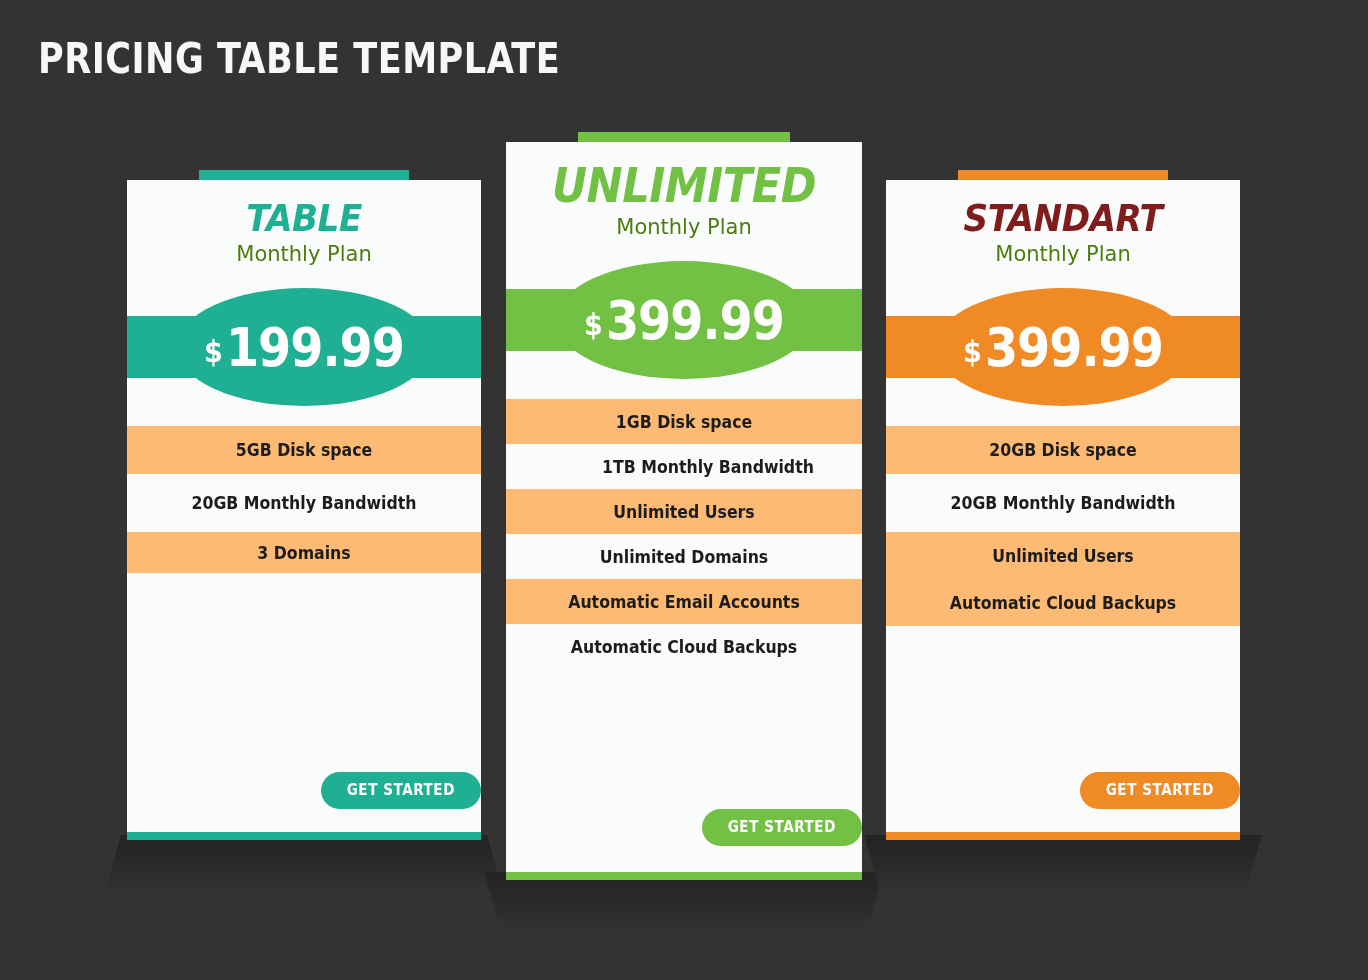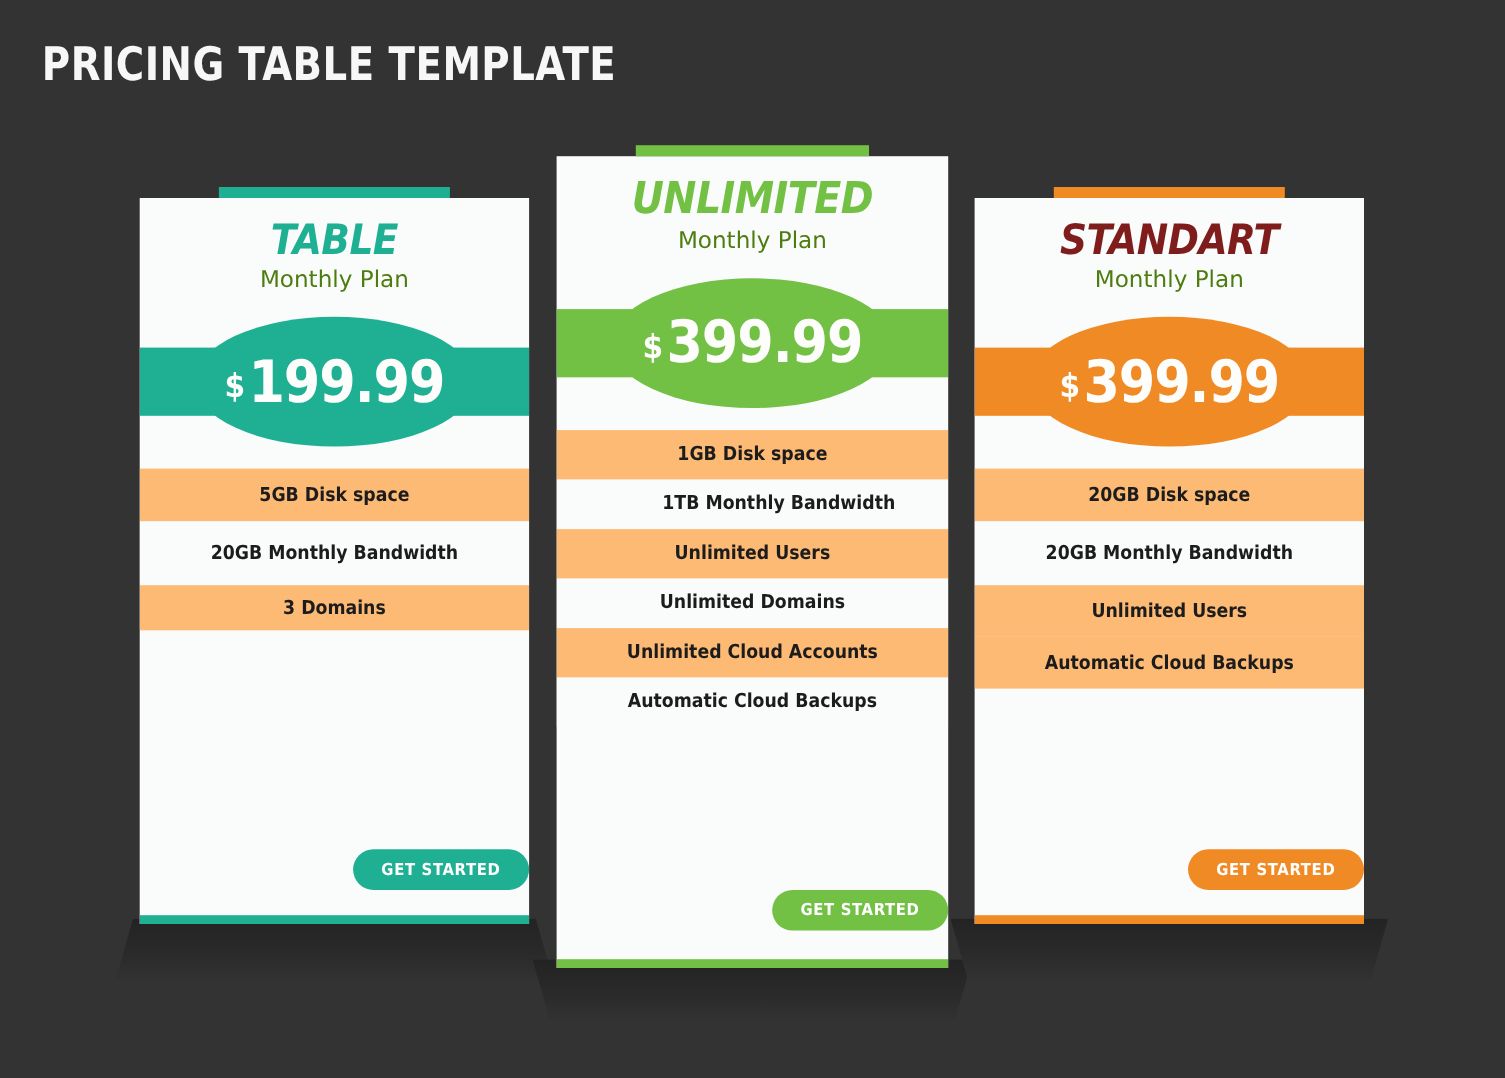--- a/index.html
+++ b/index.html
@@ -174,37 +174,37 @@
       </div>
       <div class="bottom-bar" style="background:#1fb093;"></div>
     </div>
   </div>
 
   <div class="card-wrap" style="left:506px; top:132px; width:356px; height:780px;">
     <div class="card-shadow inv" style="top:740px;"></div>
     <div class="top-accent" style="left:72px; width:212px; top:0px; background:#72c044;"></div>
     <div class="card" style="left:0; top:10px; width:356px; height:738px;">
       <div class="card-head">
-        <div class="plan-name" style="color:#72c044; font-size:40px;">UNLIMITED</div>
+        <div class="plan-name" style="color:#72c044; font-size:48px;">UNLIMITED</div>
         <div class="plan-sub">Monthly Plan</div>
       </div>
       <div class="price-band">
         <div class="price-rect" style="background:#72c044;"></div>
         <div class="price-lens" style="background:#72c044;"></div>
         <div class="price-text">
           <span class="cur">$</span>
           <span class="amt">399.99</span>
         </div>
       </div>
       <div class="features">
         <div class="feat odd" style="height:45px;">1GB Disk space</div>
         <div class="feat" style="height:45px;padding-left:48px;">1TB Monthly Bandwidth</div>
         <div class="feat odd" style="height:45px;">Unlimited Users</div>
         <div class="feat" style="height:45px;">Unlimited Domains</div>
-        <div class="feat odd" style="height:45px;">Unlimited Cloud Accounts</div>
+        <div class="feat odd" style="height:45px;">Automatic Email Accounts</div>
         <div class="feat" style="height:45px;">Automatic Cloud Backups</div>
       </div>
       <div class="btn-row" style="top:667px;">
         <button class="btn" style="background:#72c044;">GET STARTED</button>
       </div>
       <div class="bottom-bar" style="background:#72c044;"></div>
     </div>
   </div>
 
   <div class="card-wrap" style="left:886px; top:170px; width:354px; height:700px;">

